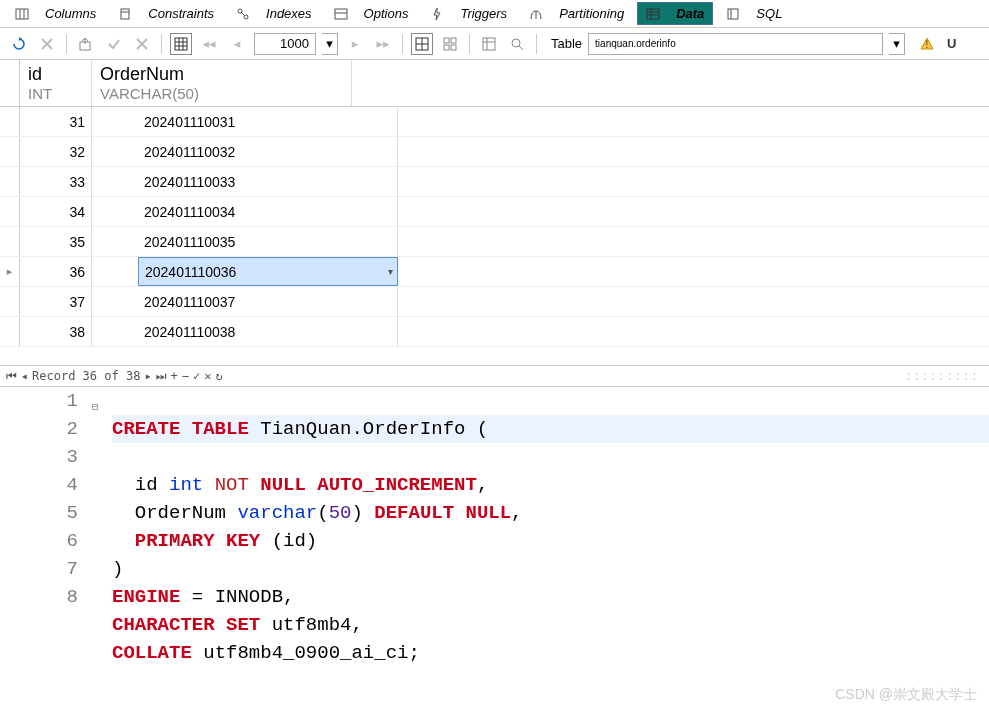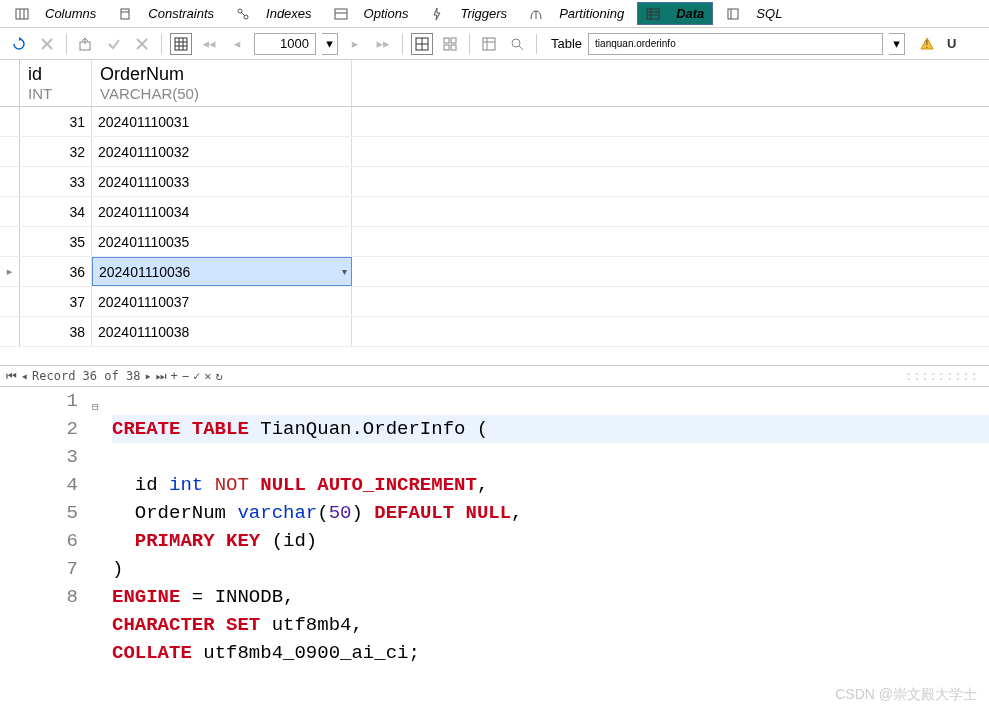--- a/index.html
+++ b/index.html
@@ -22,21 +22,21 @@
 .grid-header { display: flex; border-bottom: 1px solid #ccc; background: #fff; }
 .rowhdr { width: 20px; border-right: 1px solid #ccc; }
 .colh { border-right: 1px solid #ddd; padding: 4px 8px; font-size: 18px; }
 .colh-sub { font-size: 15px; color: #888; }
 .col-id { width: 72px; text-align: left; }
 .col-on { width: 260px; text-align: left; }
 .grid-row { display: flex; height: 30px; align-items: stretch; border-bottom: 1px solid #eee; }
 .grid-row .rowhdr { display: flex; align-items: center; justify-content: center; color: #888; font-size: 11px; }
 .cell { border-right: 1px solid #ddd; padding: 2px 6px; font-size: 14px; display: flex; align-items: center; }
 .cell.id { width: 72px; justify-content: flex-end; }
-.cell.on { width: 260px; }
+.cell.on { width: 260px; margin-left: 46px; }
 .grid-row.selected .cell.on { background: #cfe4ff; border: 1px solid #5a8fd6; position: relative; text-align: center; }
 .grid-row.selected .cell.on::after { content: "▾"; position: absolute; right: 4px; font-size: 10px; color: #555; }
 
 .status-bar { display: flex; align-items: center; height: 22px; border-top: 1px solid #ccc; border-bottom: 1px solid #ccc; font-family: Consolas, monospace; font-size: 12px; padding: 0 6px; gap: 4px; color: #555; position: relative; }
 .status-bar .grip { position: absolute; right: 10px; top: 3px; color: #ccc; letter-spacing: 1px; }
 
 .sql-area { display: flex; font-family: Consolas, "Courier New", monospace; font-size: 19px; line-height: 28px; }
 .gutter { width: 92px; text-align: right; padding-right: 14px; color: #808080; background: #fff; user-select: none; }
 .fold { width: 16px; color: #888; font-size: 11px; padding-top: 6px; }
 .code { white-space: pre; padding-left: 4px; flex: 1; }

